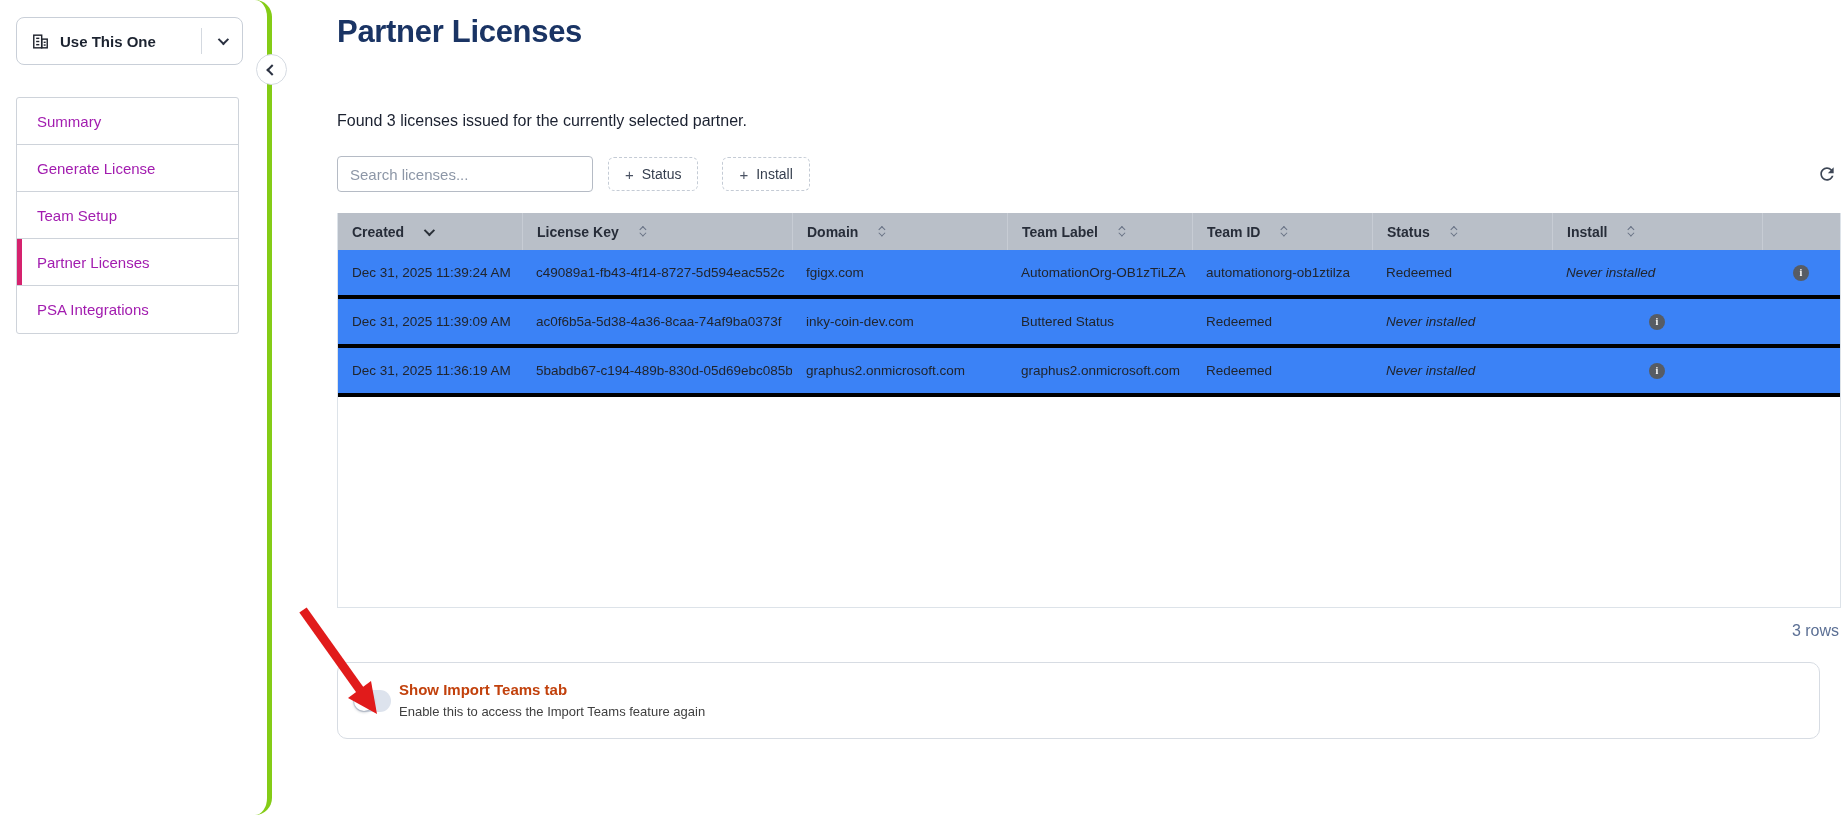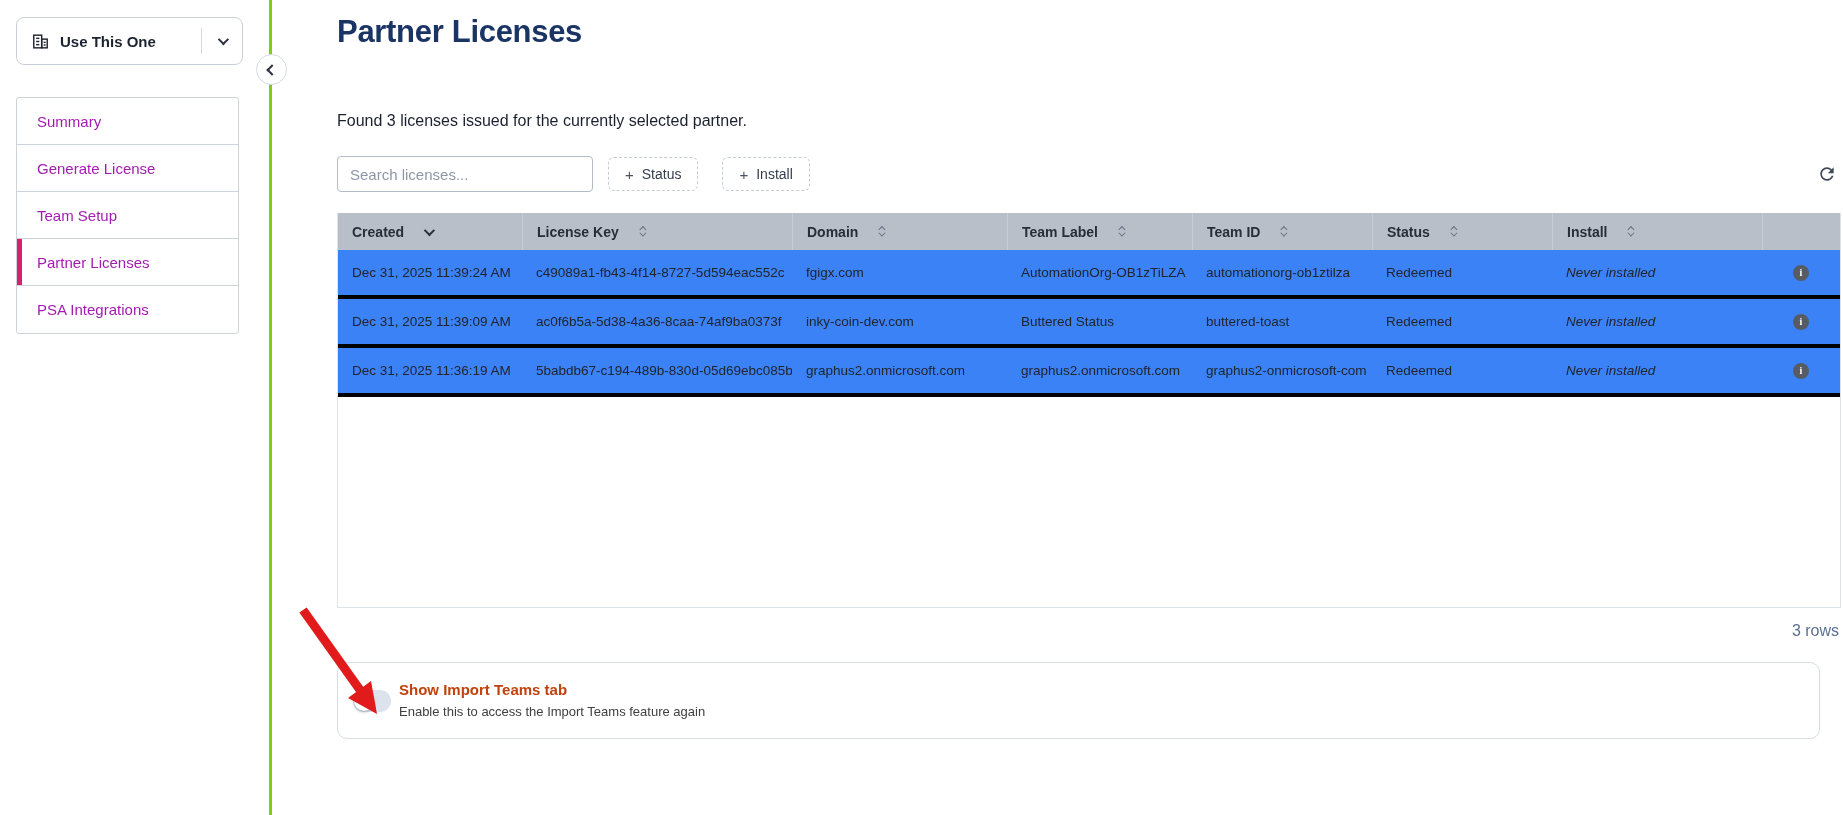--- a/index.html
+++ b/index.html
@@ -13,21 +13,21 @@
   
   .chev { display:inline-block; width:8px; height:8px;
           border-right:2px solid #2a3140; border-bottom:2px solid #2a3140; }
   .chev.down  { transform:rotate(45deg) translateY(-2px); }
   .chev.left  { transform:rotate(135deg); }
   .chev.up    { transform:rotate(-135deg); }
   .chev.small { width:5px; height:5px; border-width:1.5px; border-color:#667083; }
 
   
   .sidebar { position:absolute; left:0; top:0; width:272px; height:815px;
-             border-right:3px solid #84cc16; background:#fff; }
+             border-right:5px solid #84cc16; background:#fff;border-radius:17px; }
   .org-switcher { position:absolute; left:16px; top:17px; width:227px; height:48px;
                   border:1px solid #c9cfd8; border-radius:8px; background:#fff;
                   display:flex; align-items:center; padding:0 0 0 14px; cursor:pointer; }
   .org-switcher .label { font-size:15px; font-weight:700; color:#1c2330; margin-left:10px; flex:1; }
   .org-switcher .vdiv { width:1px; height:26px; background:#d4d9e0; }
   .org-switcher .chev-btn { width:40px; height:100%; display:flex; align-items:center; justify-content:center; }
   .collapse-btn { position:absolute; left:256px; top:54px; width:31px; height:31px;
                   border:1px solid #d6dbe2; border-radius:50%; background:#fff; z-index:5;
                   display:flex; align-items:center; justify-content:center; cursor:pointer; }
   .menu { position:absolute; left:16px; top:97px; width:223px;
@@ -221,34 +221,32 @@
       <div class="td info-cell">
           <button class="info-btn">i</button>
         </div>
     </div>
 
     <div class="tr row">
       <div class="td">Dec 31, 2025 11:39:09 AM</div>
       <div class="td">ac0f6b5a-5d38-4a36-8caa-74af9ba0373f</div>
       <div class="td">inky-coin-dev.com</div>
       <div class="td">Buttered Status</div>
-      <div class="td">buttered-toast</div>
       <div class="td">Redeemed</div>
       <div class="td install">Never installed</div>
       <div class="td info-cell">
           <button class="info-btn">i</button>
         </div>
     </div>
 
     <div class="tr row">
       <div class="td">Dec 31, 2025 11:36:19 AM</div>
       <div class="td">5babdb67-c194-489b-830d-05d69ebc085b</div>
       <div class="td">graphus2.onmicrosoft.com</div>
       <div class="td">graphus2.onmicrosoft.com</div>
-      <div class="td">graphus2-onmicrosoft-com</div>
       <div class="td">Redeemed</div>
       <div class="td install">Never installed</div>
       <div class="td info-cell">
           <button class="info-btn">i</button>
         </div>
     </div>
 
     <div class="table-filler"></div>
   </div>
 

